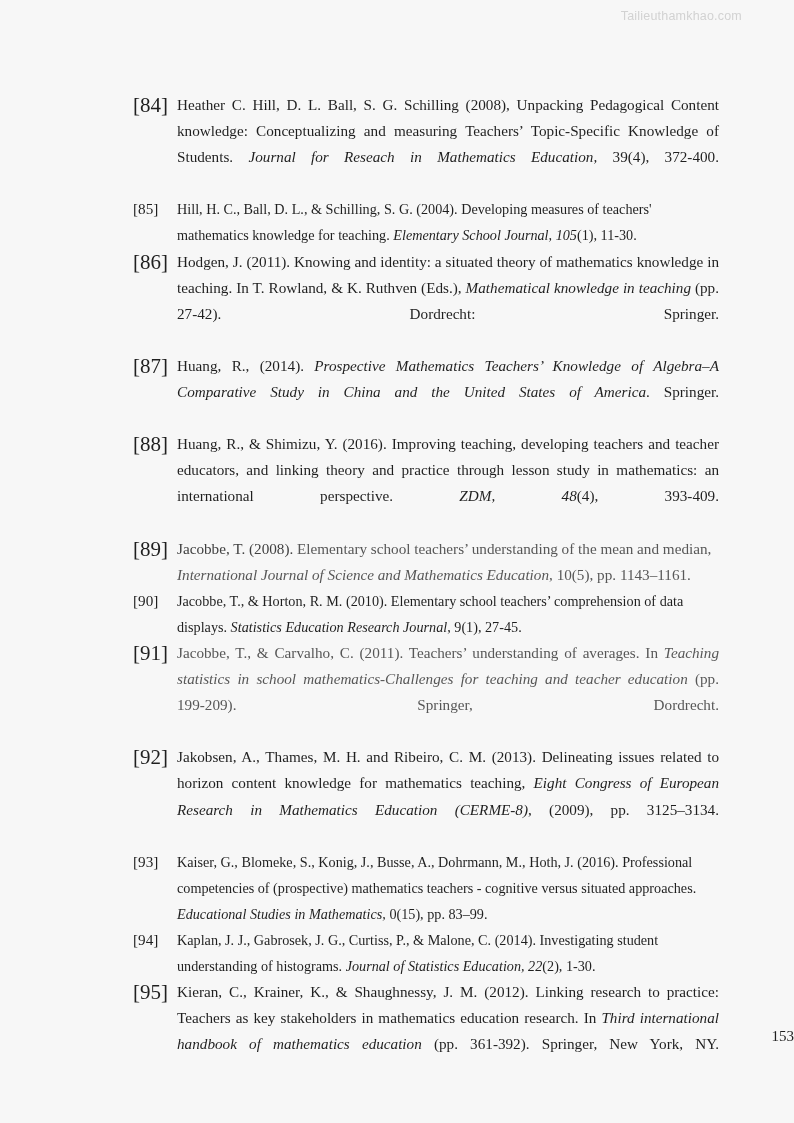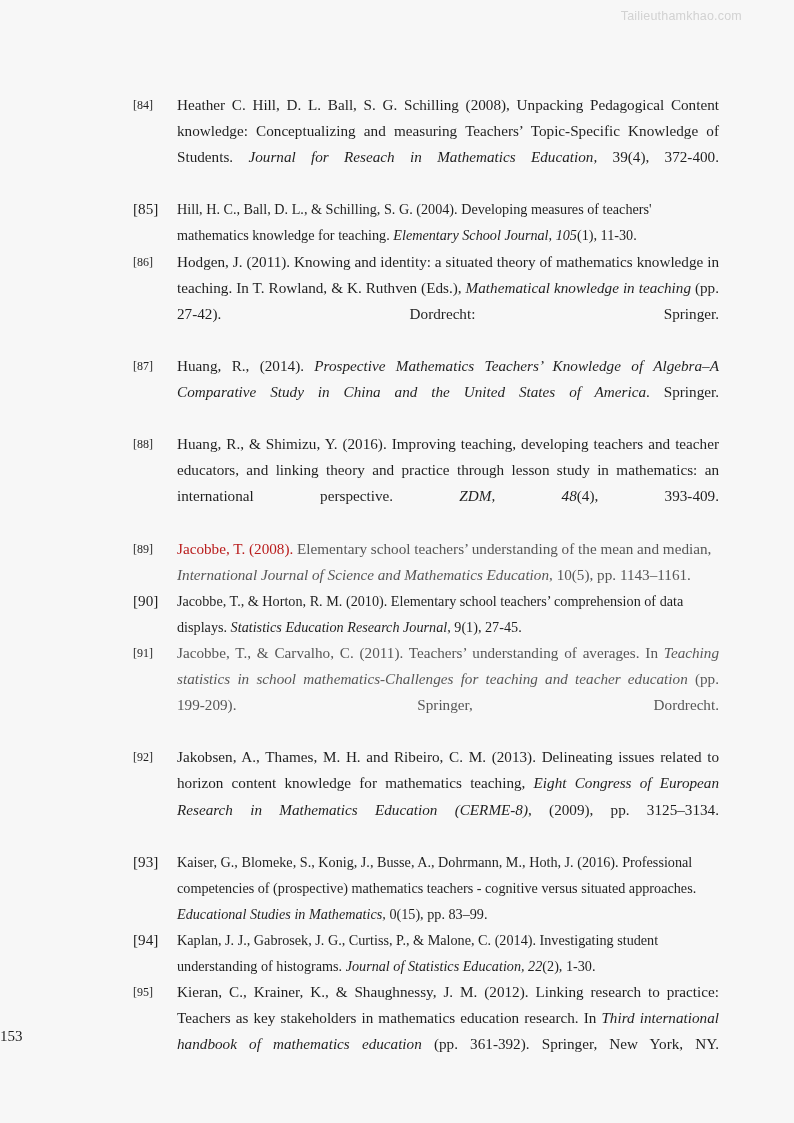--- a/index.html
+++ b/index.html
@@ -54,21 +54,21 @@
     line-height: 26.1px;
     color: #1f1f1f;
   }
 
   .ref > .label {
     position: absolute;
     left: 0;
     top: 0;
     width: 38px;
     text-align: left;
-    font-size: 12px;
+    font-size: 21px;
     line-height: 26.1px;
     color: #1f1f1f;
   }
 
   .ref .body {
     display: block;
   }
 
   .ref i, .ref em {
   }
@@ -88,35 +88,35 @@
   }
   .ref.sz-sm > .label {
     font-size: 15.2px;
   }
   .ref.sz-sm .body::after { content: none; }
 
   .ref.tone-light .body {
     color: #575757;
   }
   .ref.tone-light .lead {
-    color: #b91c1c;
+    color: #404040;
   }
 
   .ref.ragged {
     text-align: left;
   }
   .ref.ragged .body::after { content: none; }
 
   
   .folio {
     position: absolute;
     left: 0;
     right: 0;
     top: 1028px;
-    text-align: left;
+    text-align: right;
     font-size: 15px;
     color: #1f1f1f;
   }
 </style>
 </head>
 <body>
 
 <div class="page">
 
   <div class="watermark">Tailieuthamkhao.com</div>

